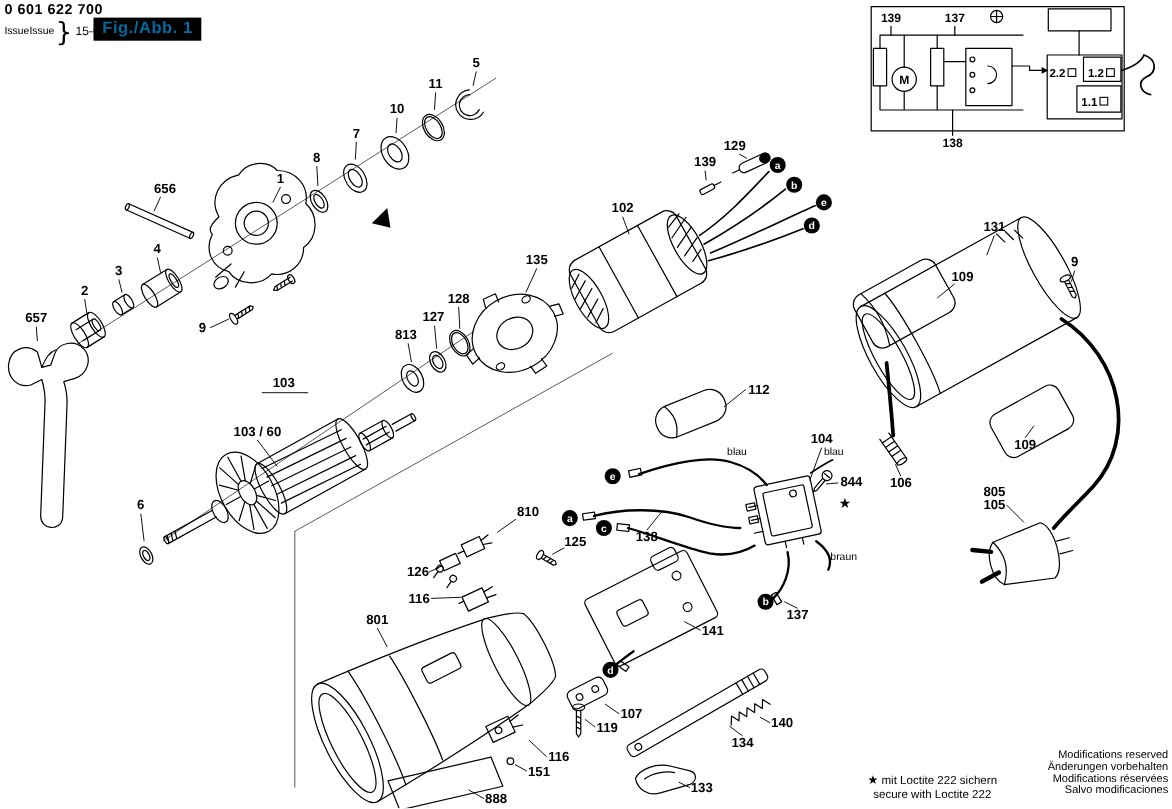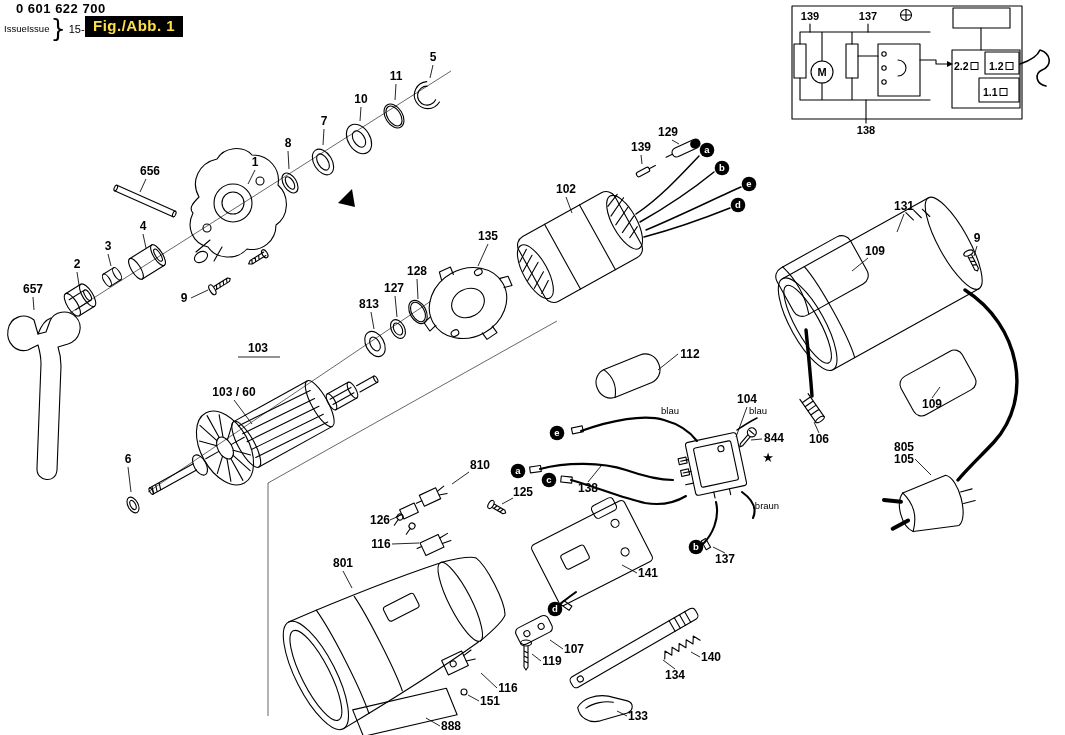--- a/index.html
+++ b/index.html
@@ -1,26 +1,26 @@
 <!DOCTYPE html>
 <html><head>
 <meta charset="utf-8">
 <style>
   html,body{margin:0;padding:0;background:#fff}
   .page{position:relative;width:1065px;height:735px;background:#fff;overflow:hidden;
         font-family:"Liberation Sans",sans-serif;color:#000}
   .page > svg{position:absolute;left:0;top:0}
 
   
-  .part-number{position:absolute;left:16px;top:1px;font-size:13px;font-weight:bold;letter-spacing:.5px}
+  .part-number{position:absolute;left:4px;top:1px;font-size:13px;font-weight:bold;letter-spacing:.5px}
   .issue-stand{position:absolute;left:4px;top:18px;display:flex;align-items:center;gap:1px}
   .is-col{display:flex;flex-direction:row;font-size:9.5px;line-height:10.5px}
   .brace{font-size:24px;font-weight:400;line-height:22px;font-family:"DejaVu Sans",sans-serif}
   .date{font-size:11px;margin-left:2px}
-  .fig-box{position:absolute;left:85px;top:16px;background:#000;color:#fde047;
+  .fig-box{position:absolute;left:85px;top:16px;background:#000;color:#0369a1;
            font-size:15px;font-weight:bold;padding:1px 8px 3px;letter-spacing:.5px}
 
   
   .loctite{position:absolute;left:760px;top:704px;width:175px;text-align:center;
            font-size:10.5px;line-height:11.5px}
   .loctite .star{font-family:"DejaVu Sans",sans-serif;font-size:11px}
   .modifications{position:absolute;right:3px;top:682px;text-align:right;
                  font-size:10px;line-height:10.8px}
 
   
@@ -542,13 +542,26 @@
         <circle cx="555" cy="609" r="7.3" class="callout-circle"></circle>
         <text x="555" y="612.4" class="callout-letter">d</text>
       </g>
     <g id="wire-labels-layer">
         <text x="670" y="414" class="wlabel">blau</text>
         <text x="758" y="414" class="wlabel">blau</text>
         <text x="767" y="509" class="wlabel">braun</text>
       </g>
   </svg>
 
+  <div class="loctite">
+    <div>
+      <span class="star">★</span>
+      <span>mit Loctite 222 sichern</span>
+    </div>
+    <div>secure with Loctite 222</div>
+  </div>
+  <div class="modifications">
+    <div>Modifications reserved</div>
+    <div>Änderungen vorbehalten</div>
+    <div>Modifications réservées</div>
+    <div>Salvo modificaciones</div>
+  </div>
 </div>
 
 </body></html>

